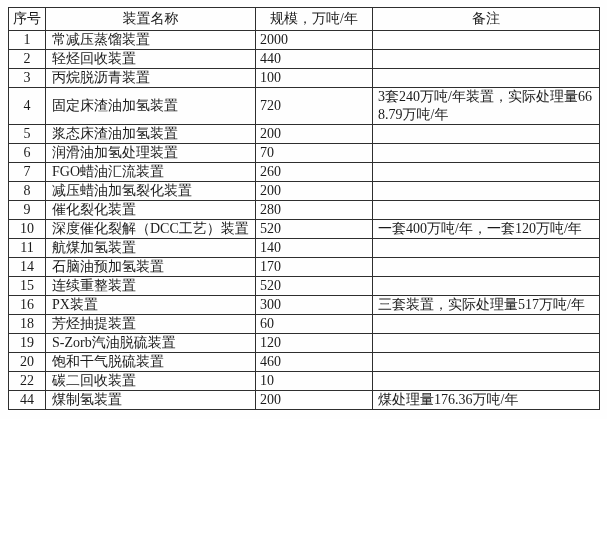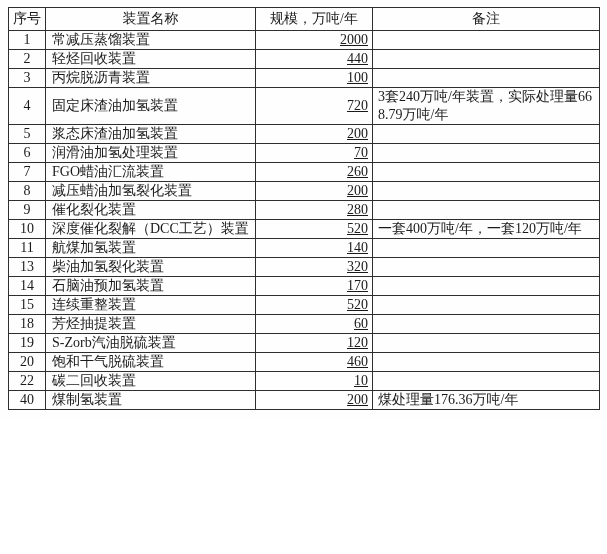--- a/index.html
+++ b/index.html
@@ -35,21 +35,21 @@
   .device-table th {
     text-align: center;
     padding: 2px 4px;
   }
   col.c-no     { width: 37px; }
   col.c-name   { width: 210px; }
   col.c-scale  { width: 117px; }
   col.c-remark { width: 227px; }
   td.cell-no    { text-align: center; }
   td.cell-name  { text-align: left; padding-left: 6px; margin-left: 45px; }
-  td.cell-scale { text-align: right; text-decoration: underline; }
+  td.cell-scale { text-align: left; }
   td.cell-remark{ text-align: left; padding-left: 5px; margin-left: 48px; }
 </style>
 </head>
 <body>
 
 <div class="page">
   <table class="device-table">
     <colgroup>
       <col class="c-no">
       <col class="c-name">
@@ -136,41 +136,41 @@
   </tr>
 
   <tr>
     <td class="cell-no" ,="">11</td>
     <td class="cell-name">航煤加氢装置</td>
     <td class="cell-scale">140</td>
     <td class="cell-remark"></td>
   </tr>
 
 
-  <tr>
-    <td class="cell-no" ,="">13</td>
-    <td class="cell-name">柴油加氢裂化装置</td>
-    <td class="cell-scale">320</td>
-    <td class="cell-remark"></td>
-  </tr>
 
   <tr>
     <td class="cell-no" ,="">14</td>
     <td class="cell-name">石脑油预加氢装置</td>
     <td class="cell-scale">170</td>
     <td class="cell-remark"></td>
   </tr>
 
   <tr>
     <td class="cell-no" ,="">15</td>
     <td class="cell-name">连续重整装置</td>
     <td class="cell-scale">520</td>
     <td class="cell-remark"></td>
   </tr>
 
+  <tr>
+    <td class="cell-no" ,="">16</td>
+    <td class="cell-name">PX装置</td>
+    <td class="cell-scale">300</td>
+    <td class="cell-remark">三套装置，实际处理量517万吨/年</td>
+  </tr>
 
 
   <tr>
     <td class="cell-no" ,="">18</td>
     <td class="cell-name">芳烃抽提装置</td>
     <td class="cell-scale">60</td>
     <td class="cell-remark"></td>
   </tr>
 
   <tr>
@@ -190,21 +190,21 @@
 
   <tr>
     <td class="cell-no" ,="">22</td>
     <td class="cell-name">碳二回收装置</td>
     <td class="cell-scale">10</td>
     <td class="cell-remark"></td>
   </tr>
 
 
   <tr>
-    <td class="cell-no" ,="">40</td>
+    <td class="cell-no" ,="">44</td>
     <td class="cell-name">煤制氢装置</td>
     <td class="cell-scale">200</td>
     <td class="cell-remark">煤处理量176.36万吨/年</td>
   </tr>
 
 </tbody>
   </table>
 </div>
 
 </body></html>

